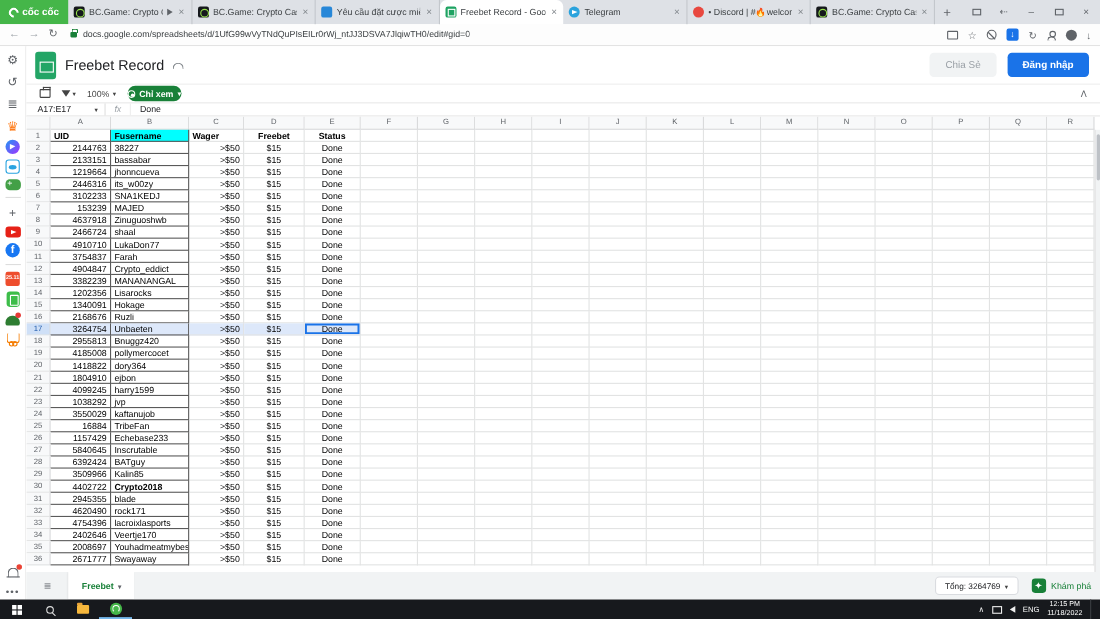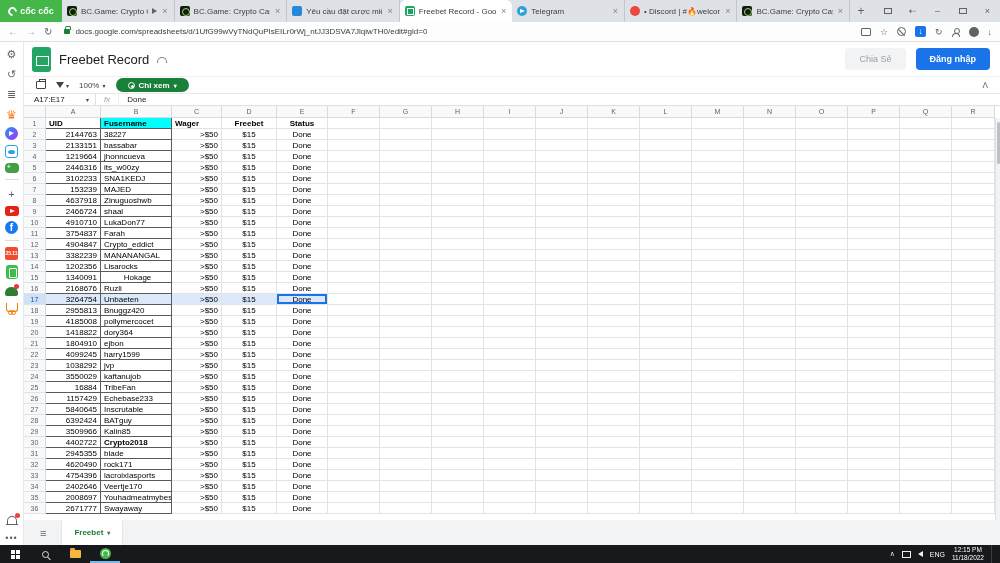--- a/index.html
+++ b/index.html
@@ -94,21 +94,21 @@
   .share-btn { background:#f1f3f4; color:#9aa0a6; font-size:9px; padding:6px 14px; border-radius:4px; }
   .signin-btn { background:#1a73e8; color:#fff; font-size:9px; padding:6px 14px; border-radius:4px; font-weight:bold; }
 
   .sh-toolbar { height:17px; border-top:1px solid #eee; display:flex; align-items:center; gap:10px; padding:0 12px; flex:0 0 auto; }
   .tb-print { width:10px; height:8px; border:1px solid #444; border-radius:1px; position:relative; }
   .tb-print::before { content:""; position:absolute; left:2px; top:-3px; width:5px; height:2px; border:1px solid #444; border-bottom:none; }
   .tb-filter { display:flex; align-items:center; gap:2px; color:#444; }
   .funnel { width:0; height:0; border-left:4px solid transparent; border-right:4px solid transparent; border-top:6px solid #444; }
   .caret { font-size:6px; color:#444; }
   .tb-zoom { font-size:8px; color:#444; display:flex; gap:3px; align-items:center; }
-  .viewonly { background:#188038; color:#fff; border-radius:10px; height:14px; display:flex; align-items:center; gap:4px; padding:0 12px; font-size:8px; font-weight:bold; }
+  .viewonly { background:#188038; color:#fff; border-radius:10px; height:14px; display:flex; align-items:center; gap:4px; padding:0 0; font-size:8px; font-weight:bold; }
   .eye { width:7px; height:7px; border:1px solid #fff; border-radius:50%; position:relative; }
   .eye::after { content:""; position:absolute; left:2px; top:2px; width:3px; height:3px; background:#fff; border-radius:50%; }
   .viewonly .caret { color:#fff; }
   .tb-collapse { margin-left:auto; color:#5f6368; font-size:8px; }
 
   .sh-formula { height:13px; border-top:1px solid #e8e8e8; border-bottom:1px solid #e0e0e0; display:flex; align-items:center; flex:0 0 auto; }
   .namebox { width:72px; display:flex; align-items:center; justify-content:space-between; padding:0 6px 0 10px; font-size:8px; color:#202124; border-right:1px solid #e0e0e0; height:100%; }
   .fx { font-size:8px; font-style:italic; color:#9aa0a6; padding:0 8px; border-right:1px solid #eee; height:100%; display:flex; align-items:center; }
   .fvalue { font-size:8px; color:#202124; padding-left:8px; }
 
@@ -618,21 +618,21 @@
             <span class="gcell " style="width: 52px;"></span>
             <span class="gcell " style="width: 52px;"></span>
             <span class="gcell " style="width: 52px;"></span>
             <span class="gcell " style="width: 52px;"></span>
             <span class="gcell " style="width: 52px;"></span>
             <span class="gcell " style="width: 43px;"></span>
           </div>
           <div class="grow">
             <span class="gcell gutter" style="width: 22px;">15</span>
             <span class="gcell ab ar" style="width: 55px;">1340091</span>
-            <span class="gcell ab al" style="width: 71px; text-align: center;">Hokage</span>
+            <span class="gcell ab al" style="width: 71px;">Hokage</span>
             <span class="gcell ar" style="width: 50px;">&gt;$50</span>
             <span class="gcell ac" style="width: 55px;">$15</span>
             <span class="gcell ac" style="width: 51px;">Done</span>
             <span class="gcell " style="width: 52px;"></span>
             <span class="gcell " style="width: 52px;"></span>
             <span class="gcell " style="width: 52px;"></span>
             <span class="gcell " style="width: 52px;"></span>
             <span class="gcell " style="width: 52px;"></span>
             <span class="gcell " style="width: 52px;"></span>
             <span class="gcell " style="width: 52px;"></span>
@@ -1088,20 +1088,30 @@
             <div class="vthumb"></div>
           </div>
       </div>
 
       <div class="sh-tabbar">
         <span class="hamb">≡</span>
         <span class="sheettab">
           <span>Freebet</span>
             <span class="caret">▾</span>
         </span>
+        <div class="tabbar-right">
+          <span class="sum-pill">
+              <span>Tổng: 3264769</span>
+              <span class="caret">▾</span>
+            </span>
+          <span class="explore">
+            <span class="explore-ico">✦</span>
+            <span>Khám phá</span>
+          </span>
+        </div>
       </div>
     </div>
   </div>
 
   <div class="taskbar">
     <span class="tk">
         <span class="win-logo">
           <span></span>
           <span></span>
           <span></span>

